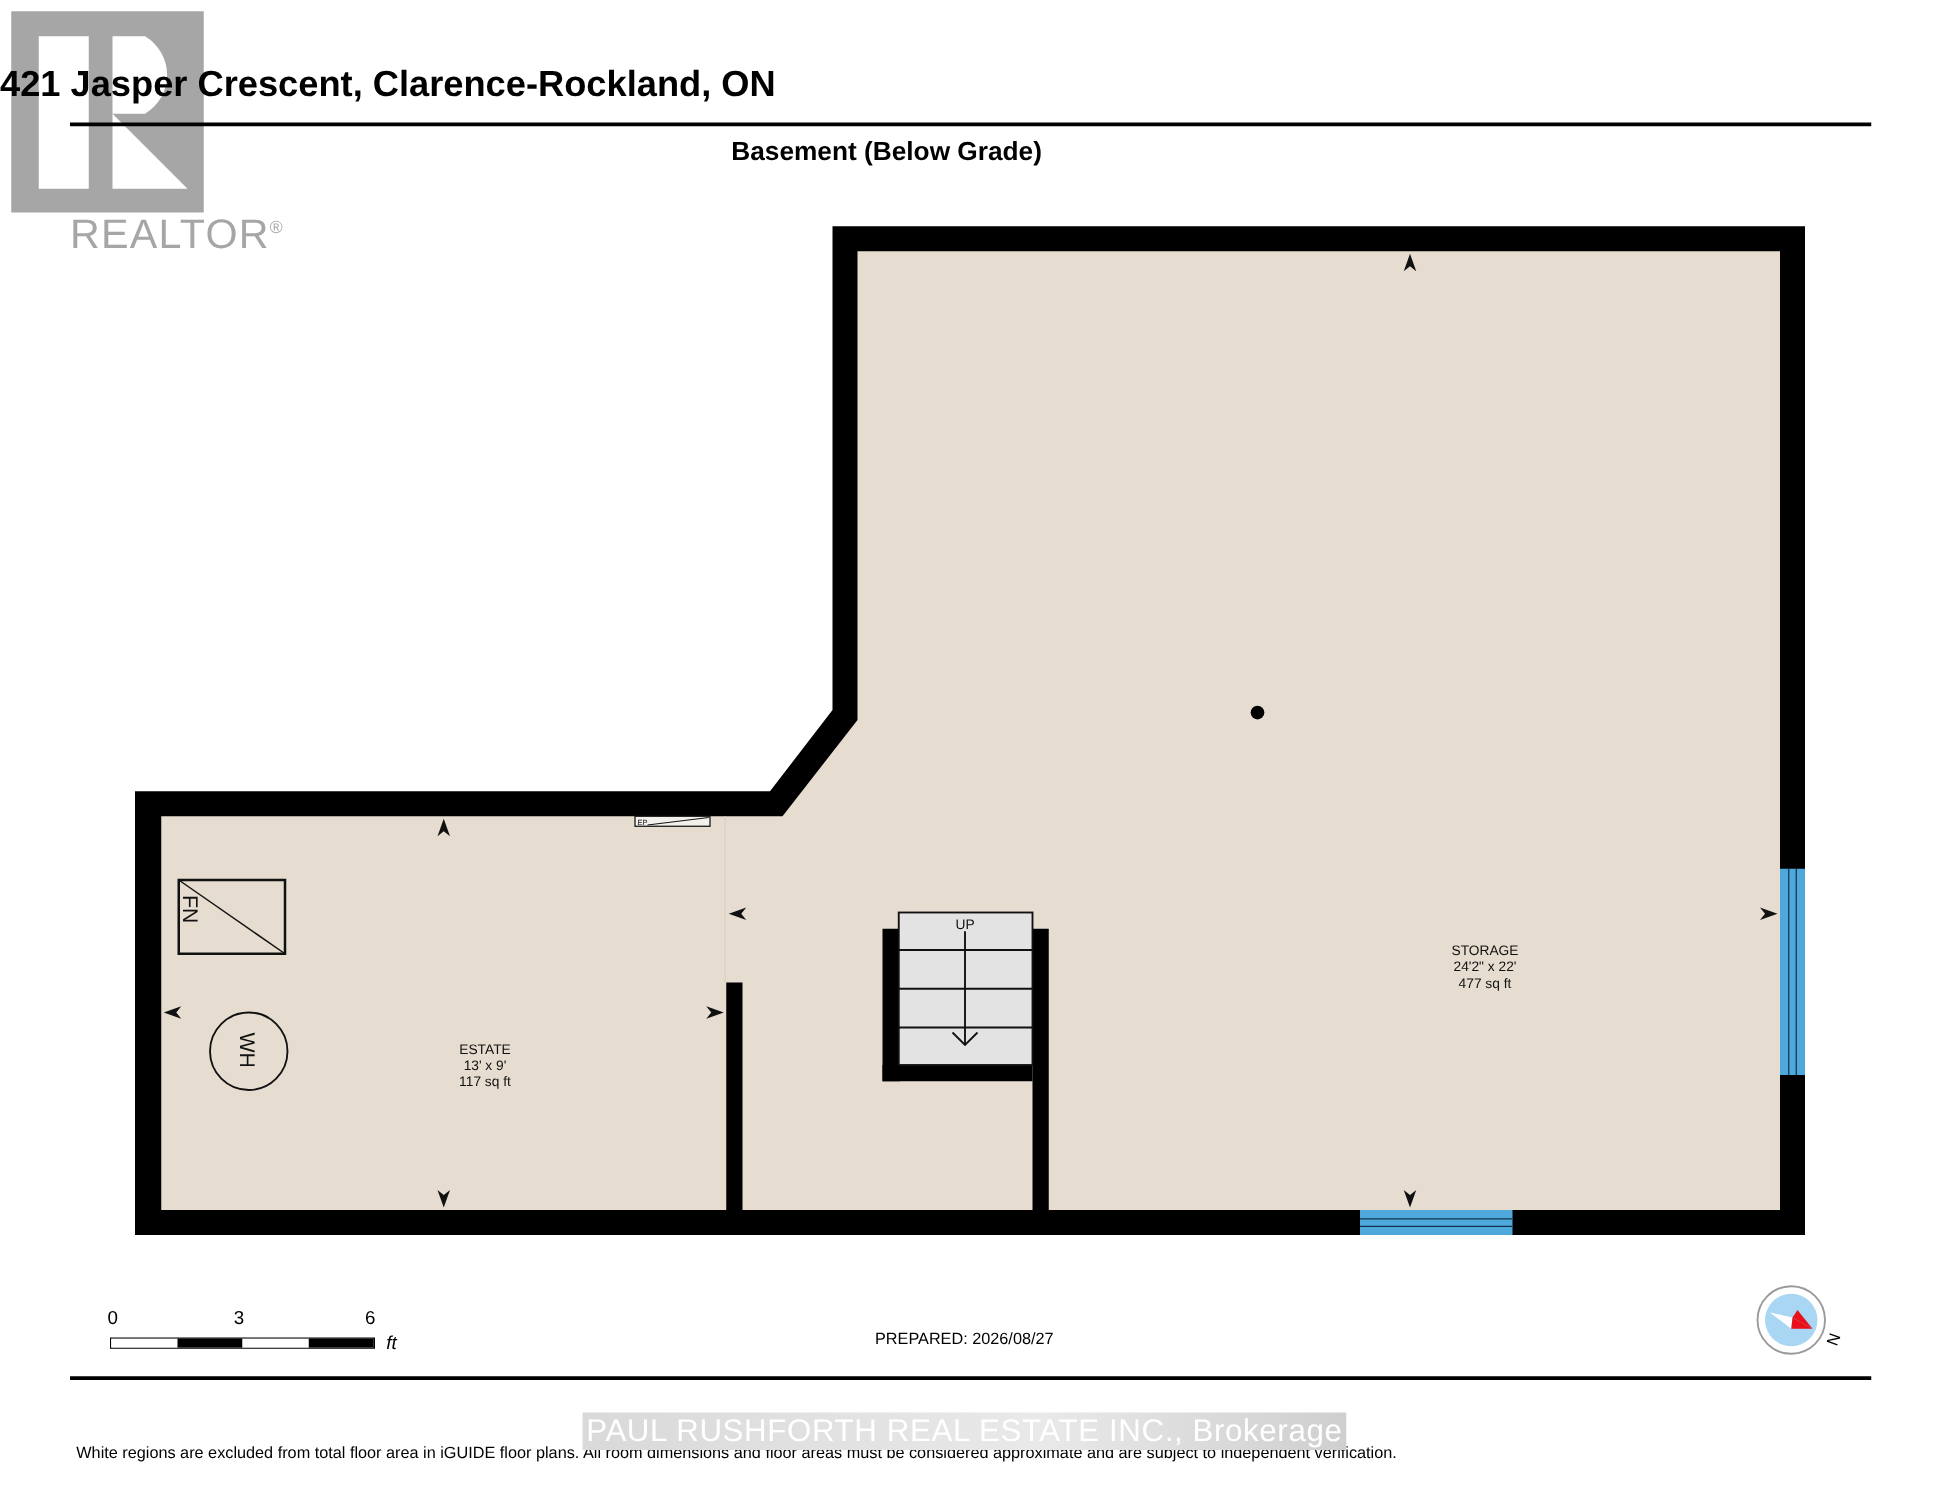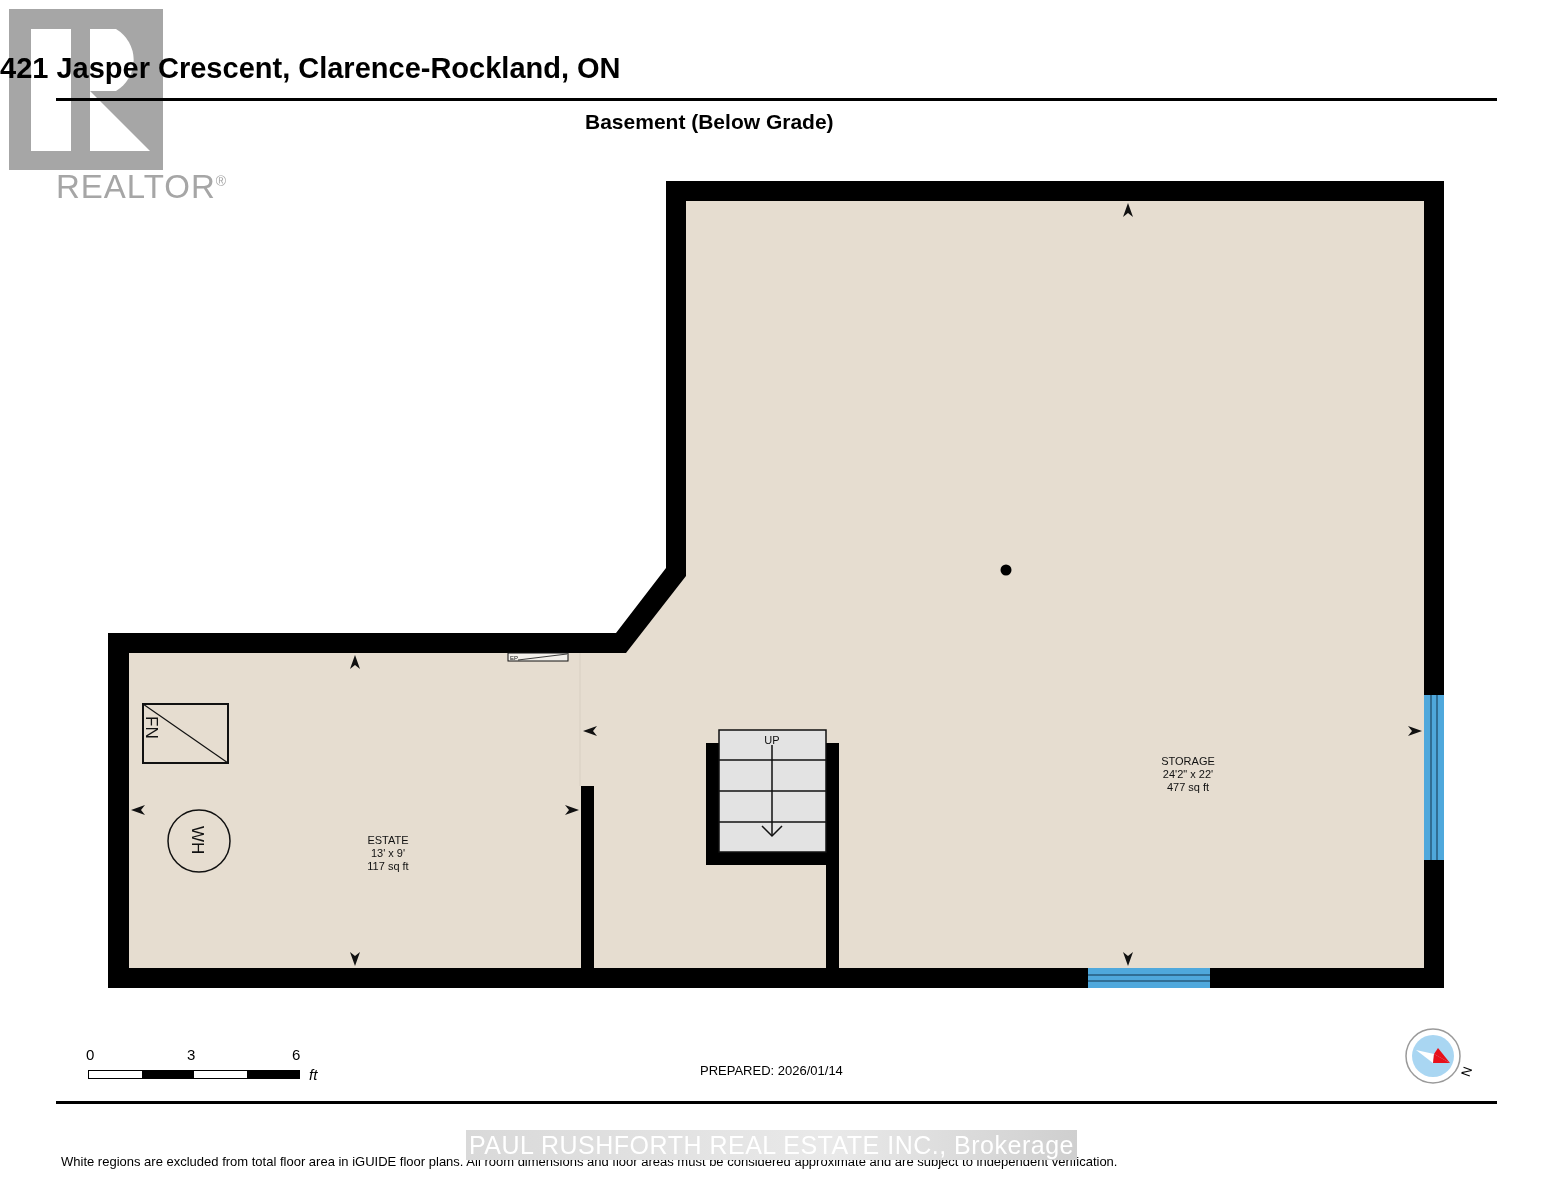--- a/index.html
+++ b/index.html
@@ -131,21 +131,21 @@
   <span class="scale-num" style="left:206px;">6</span>
   <div id="scale-bar">
     <div style="background:#fff;"></div>
       <div style="background:#000;"></div>
     <div style="background:#fff;"></div>
       <div style="background:#000;"></div>
   </div>
   <span class="scale-num" style="left:223px; top:20px;font-style:italic;">ft</span>
 </div>
 
-<div id="prepared" class="abs">PREPARED: 2026/01/14</div>
+<div id="prepared" class="abs">PREPARED: 2026/08/27</div>
 
 <div id="compass" class="abs">
   <svg width="72" height="58" viewBox="0 0 72 58">
     <circle cx="29" cy="28" r="27" fill="#fff" stroke="#9a9a9a" stroke-width="1.5"></circle>
     <circle cx="29" cy="28" r="21" fill="#a9d6f2"></circle>
     <polygon points="12,22 30,26 29,35" fill="#ffffff"></polygon>
     <polygon points="30,26 46,35 29,35 " fill="#e8101a"></polygon>
     <polygon points="34,20 46,35 30,26" fill="#e8101a"></polygon>
   </svg>
   <div class="abs" style="left:58px; top:36px; font-size:13px; transform: rotate(-70deg);">N</div>

